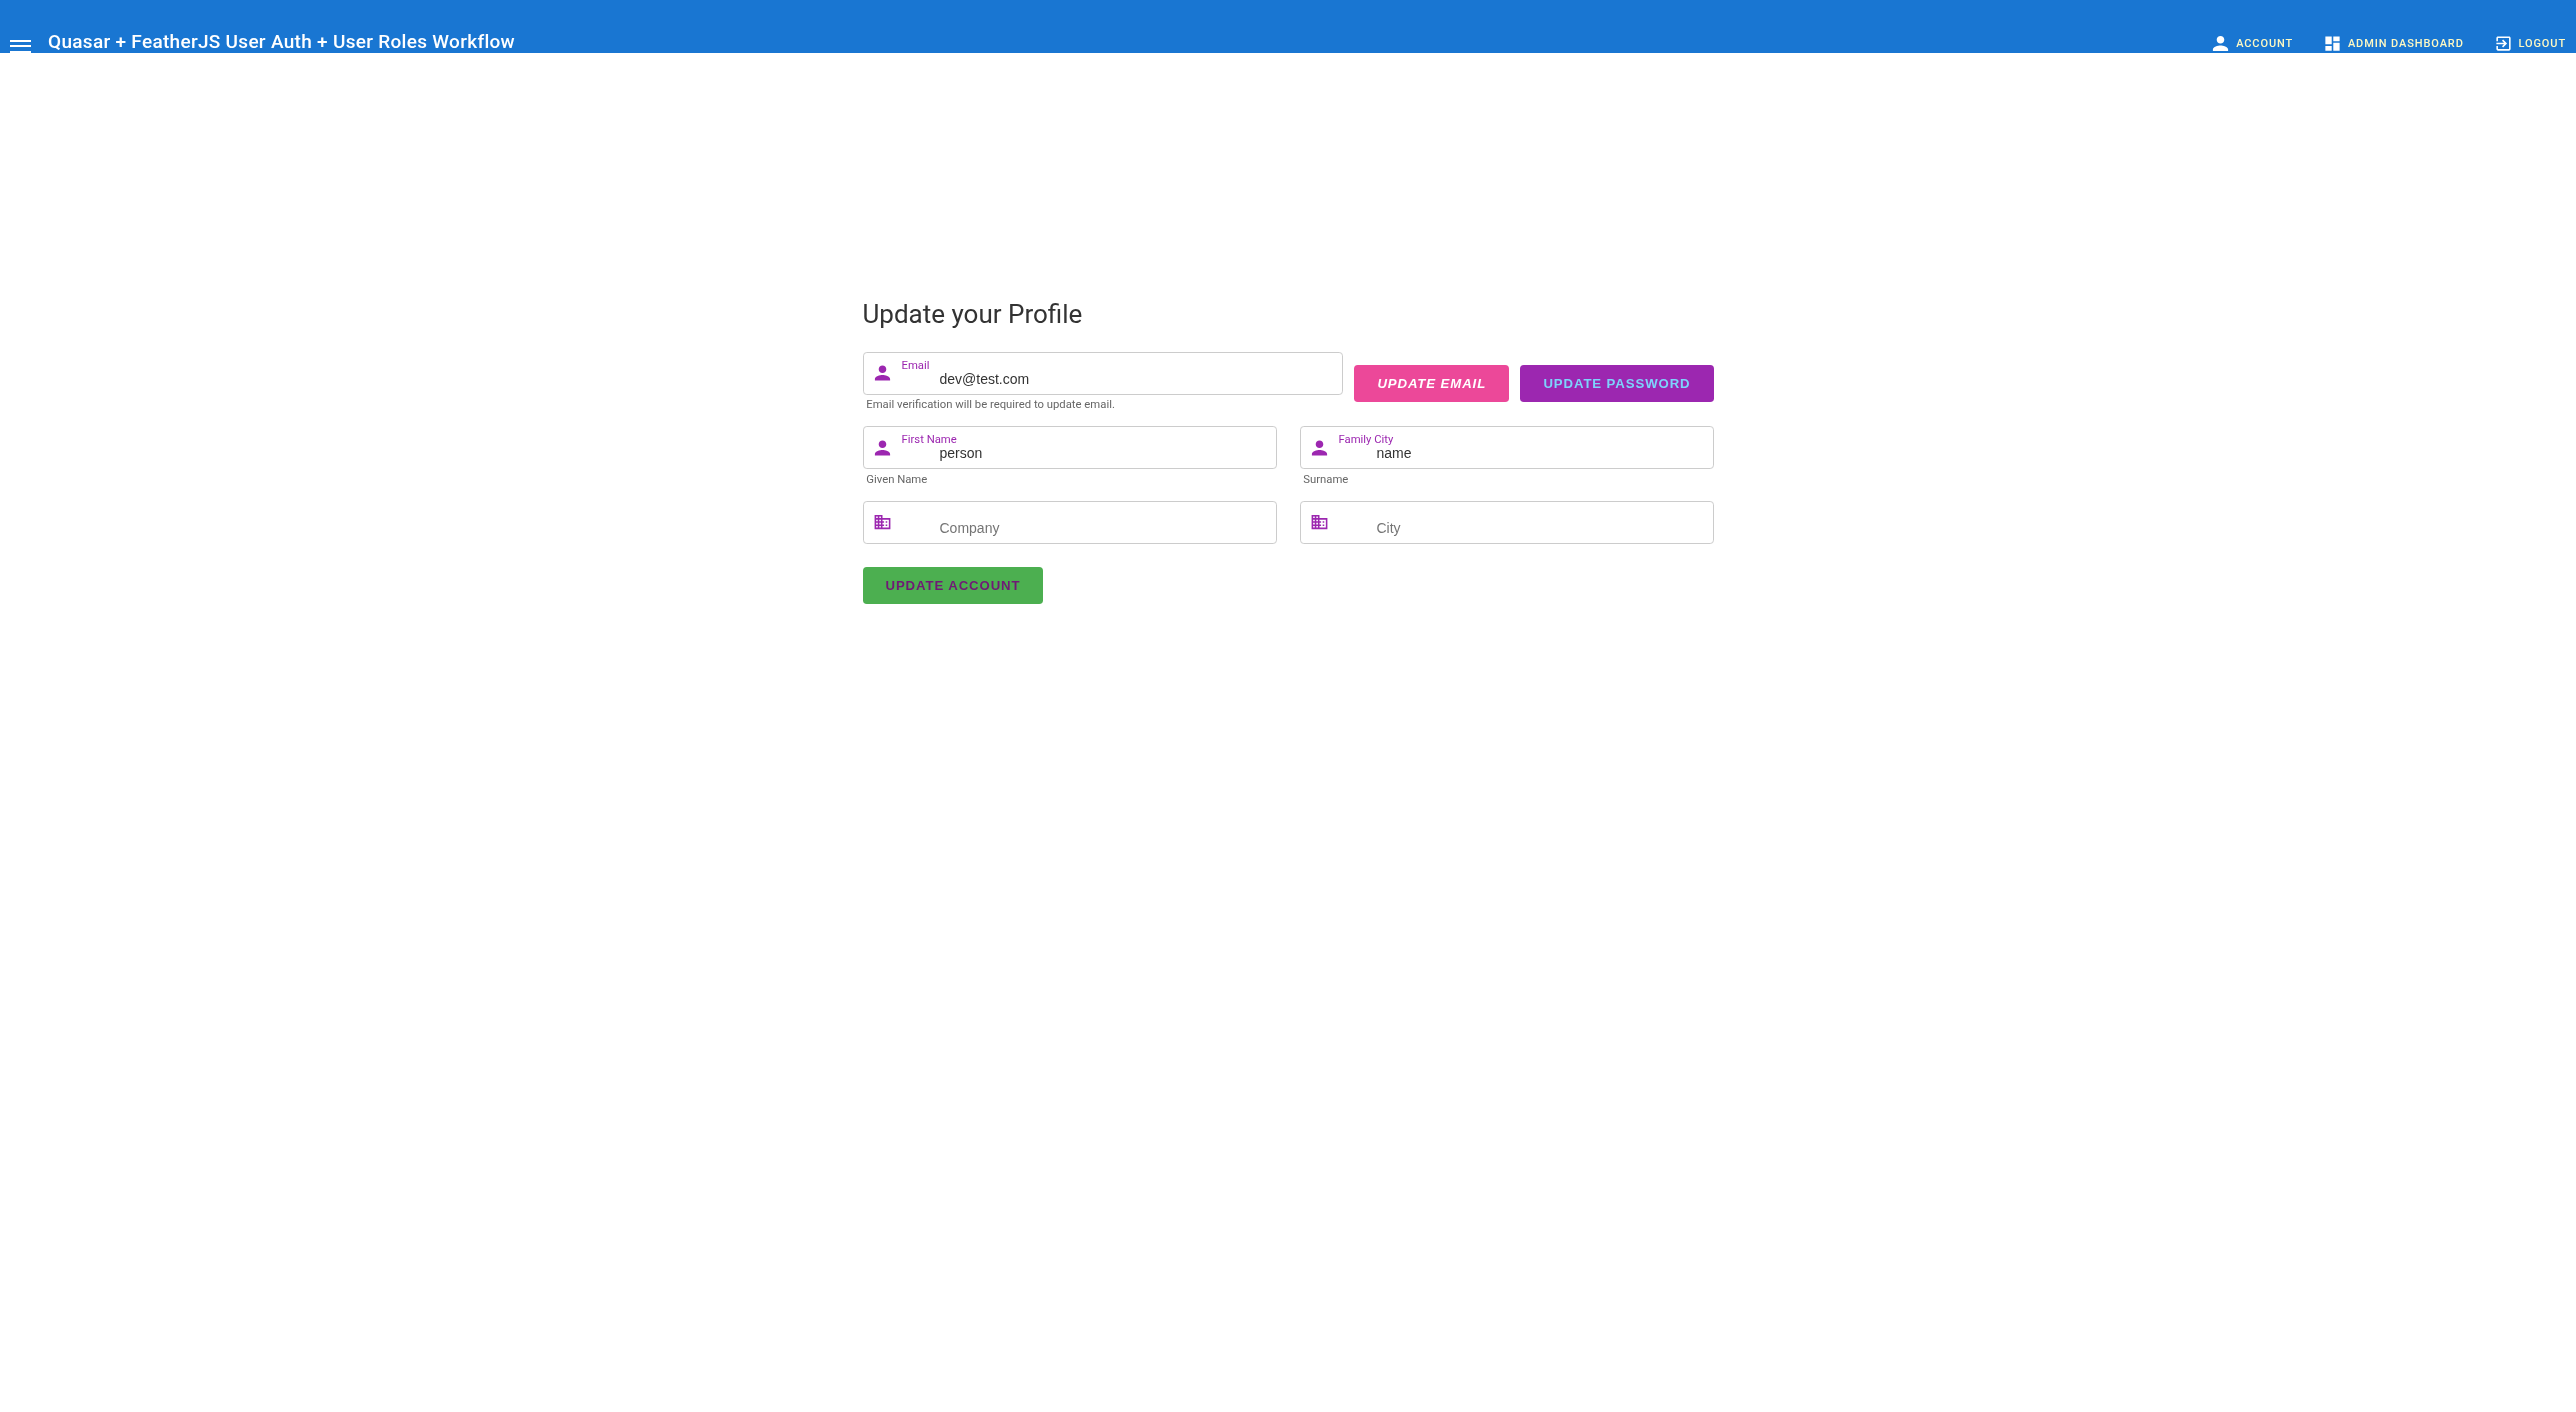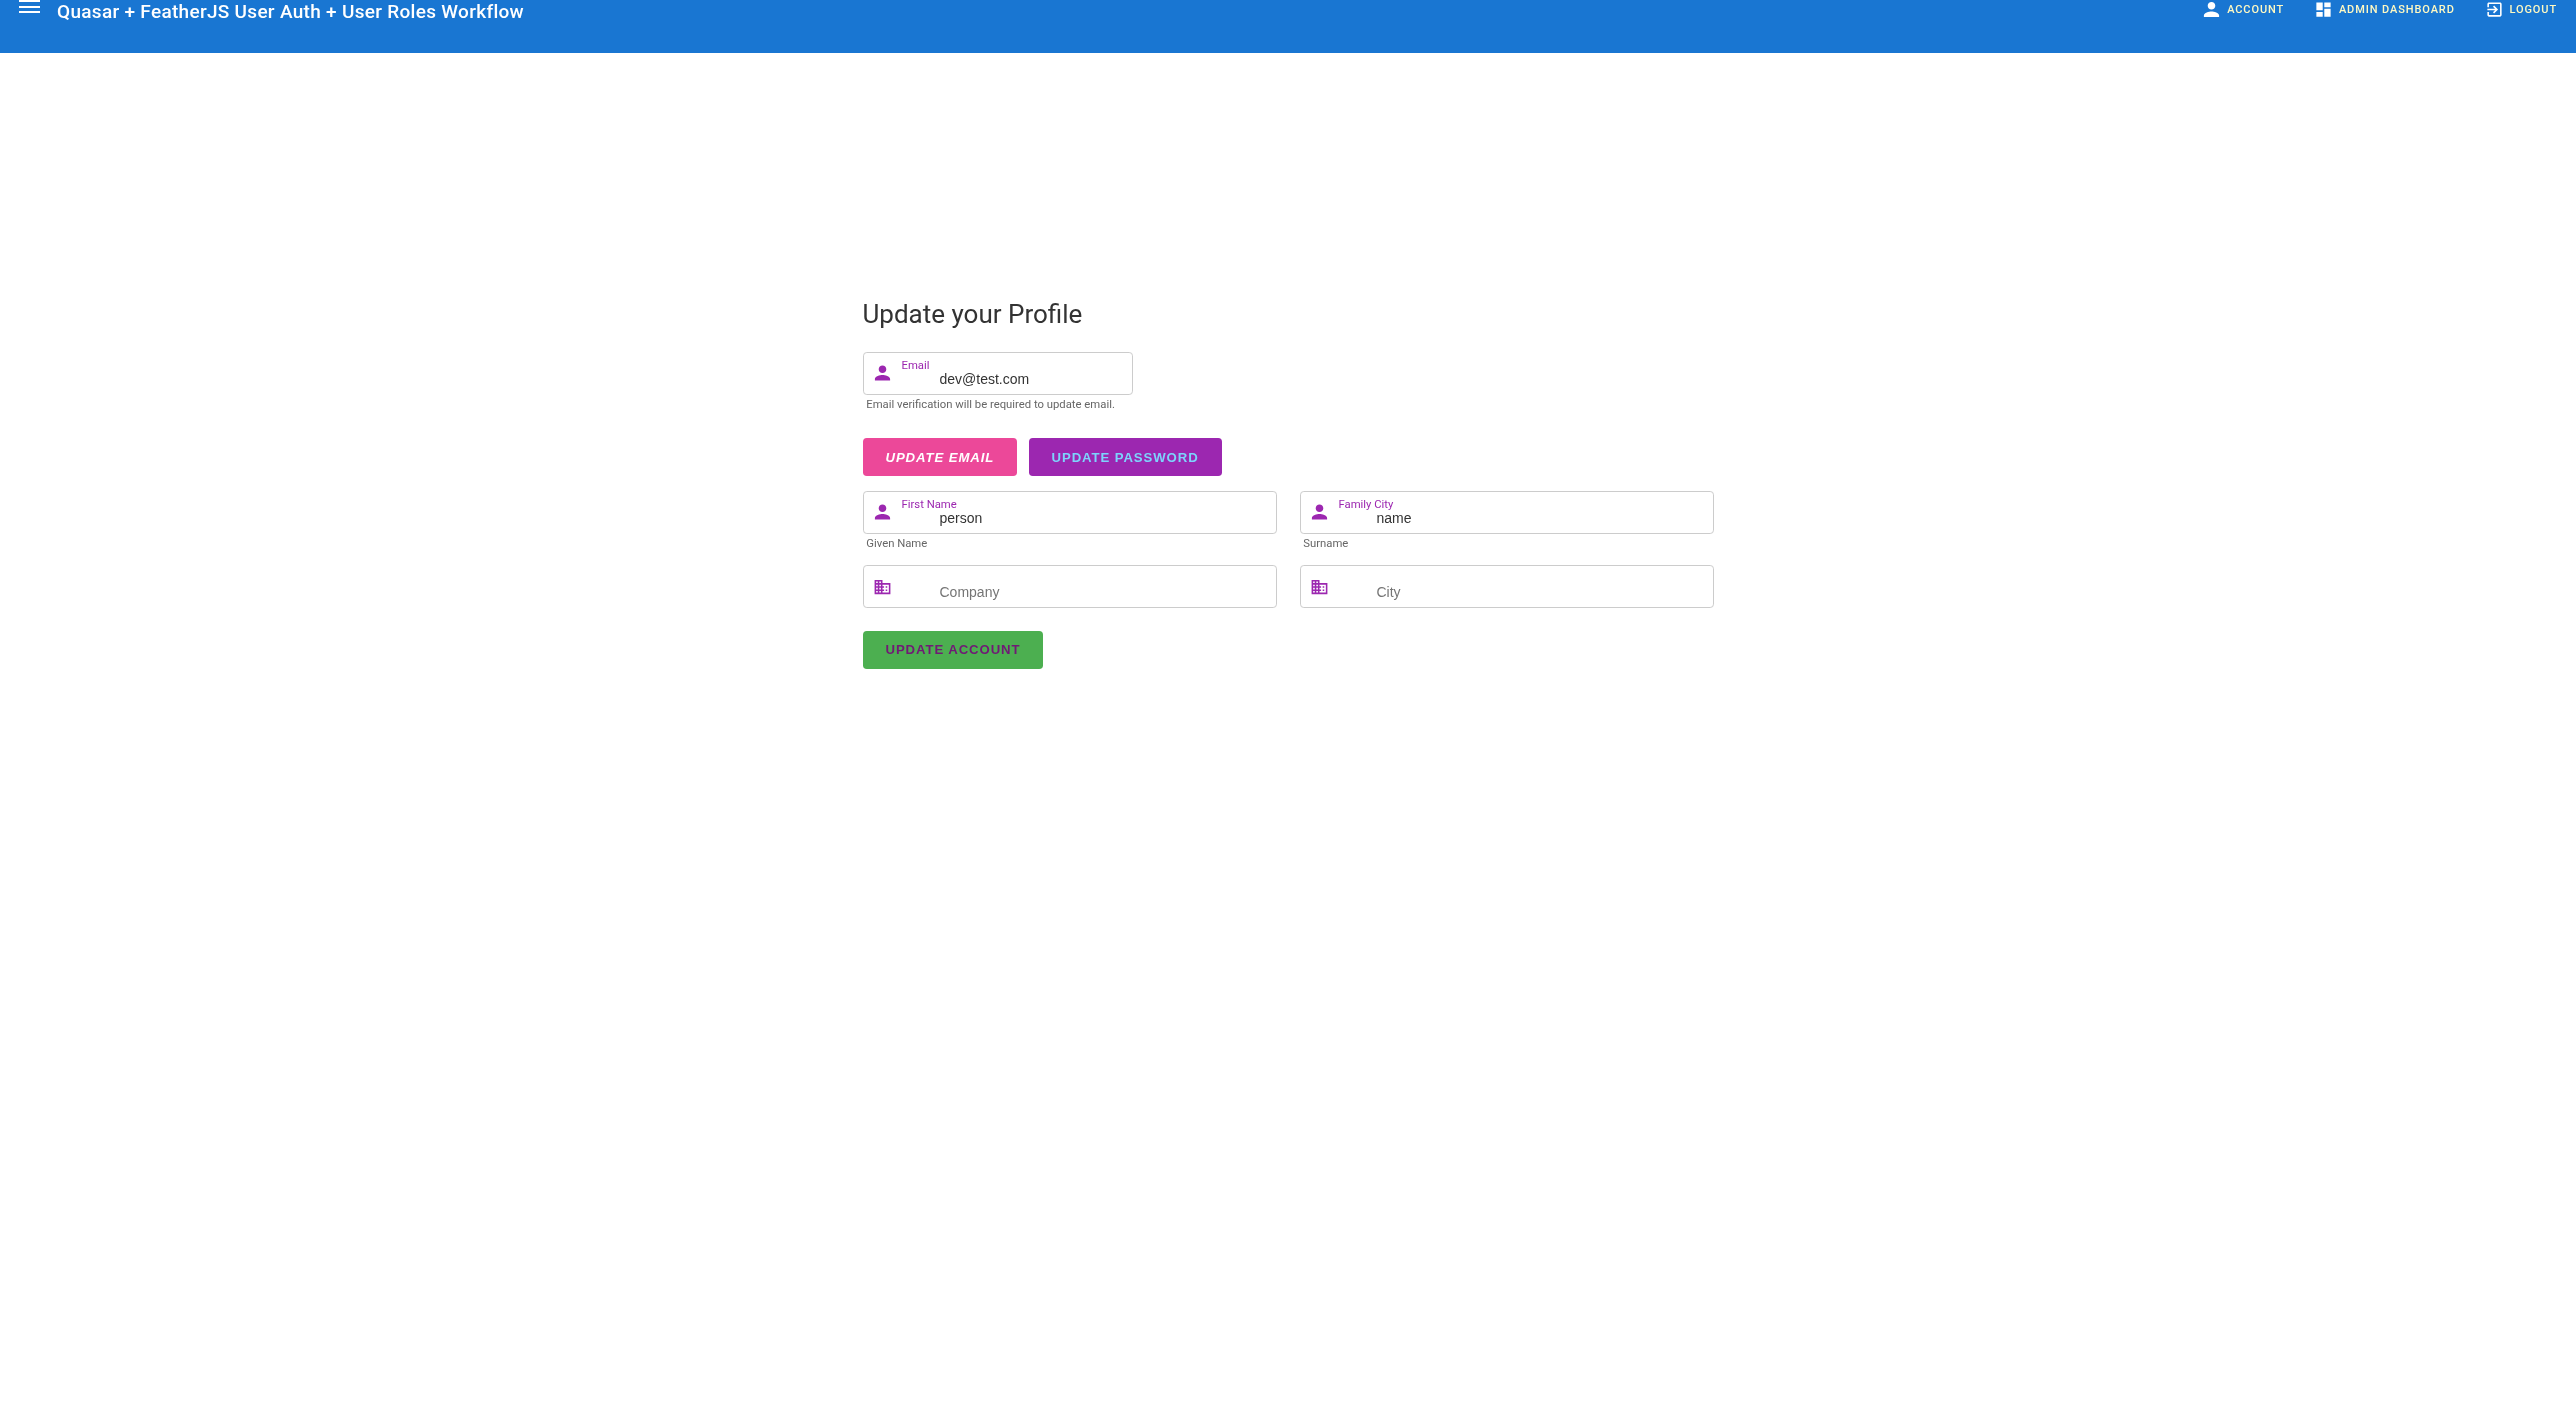--- a/index.html
+++ b/index.html
@@ -12,22 +12,22 @@
       font-family: 'Roboto', Arial, sans-serif;
       background: #f5f5f5;
       min-height: 100vh;
     }
 
     
     .header {
       background: #1976D2;
       color: white;
       display: flex;
-      align-items: flex-start;
-      padding: 0 19px;
+      align-items: flex-end;
+      padding: 0 10px;
       height: 53px;
       position: fixed;
       top: 0;
       left: 0;
       right: 0;
       z-index: 100;
     }
 
     .header-menu-icon {
       cursor: pointer;
@@ -87,24 +87,23 @@
     .section-title {
       font-size: 26px;
       font-weight: 400;
       color: #333;
       margin-bottom: 23px;
     }
 
     
     .email-row {
       display: flex;
-      align-items: flex-start;
-      gap: 23px;
+      align-items: center;
+      gap: 11px;
       margin-bottom: 7.6px;
-      flex-direction: column;
     }
 
     .email-field-wrapper {
       flex: 1;
     }
 
     .email-actions {
       display: flex;
       gap: 11.3px;
       align-items: center;

